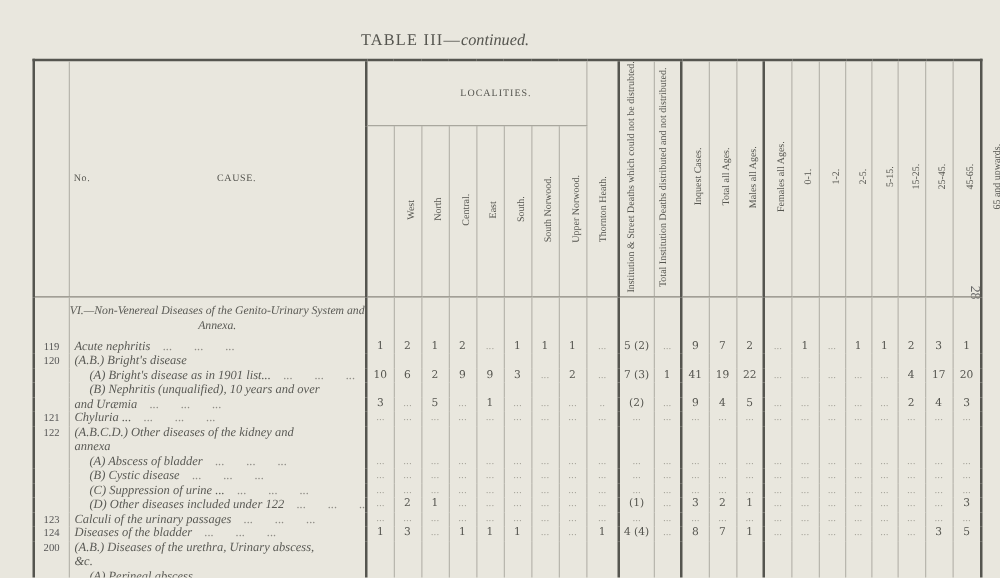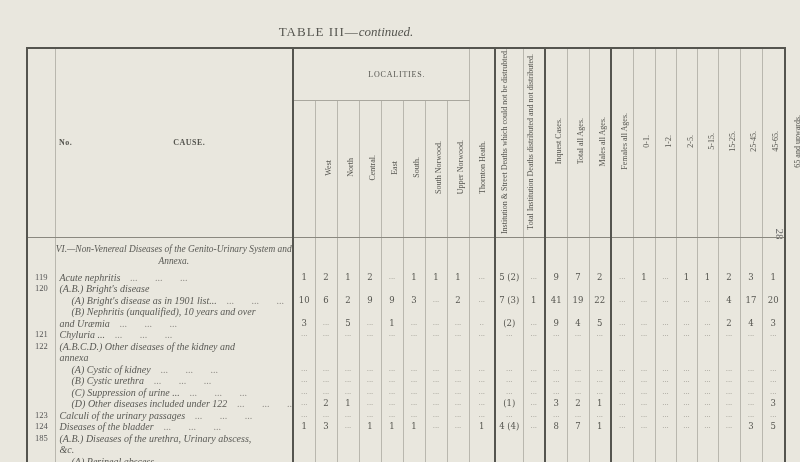--- a/index.html
+++ b/index.html
@@ -4,21 +4,21 @@
 <style>
   html, body { margin:0; padding:0; }
   body {
     width:800px; height:462px; overflow:hidden;
     background:#e9e7de;
     font-family:"Liberation Serif", "DejaVu Serif", serif;
     color:#4a4a46;
     position:relative;
   }
   .title {
-    position:absolute; left:0; width:692px; top:24px;
+    position:absolute; left:10px; width:692px; top:24px;
     text-align:center; font-size:13px; letter-spacing:1px; color:#55554f;
   }
   .title i { font-style:italic; letter-spacing:0; }
   .pagenum {
     position:absolute; left:774px; top:228px; font-size:11px; color:#666;
     transform:rotate(90deg);
   }
   .table-wrap {
     position:absolute; left:26px; top:47px; width:742px; height:400px;
   }
@@ -28,21 +28,21 @@
   }
   th, td { padding:0; border-left:1px solid #b9b7ae; text-align:center; vertical-align:middle; }
   thead tr.top th { border-top:2px solid #55554f; }
   th { font-weight:normal; color:#55554f;padding-left:31px; }
   th.hdr-vert { height:97px; border-top:1px solid #a9a79e; border-bottom:1px solid #8a887f; }
   th.hdr-vert span {
     display:inline-block; writing-mode:vertical-rl; transform:rotate(180deg);
     font-size:8px; line-height:8.5px; text-align:left; white-space:nowrap;
   }
   th.loc { height:36px; font-size:8px; letter-spacing:0.8px; border-bottom:1px solid #a9a79e; }
-  th.big { border-bottom:1px solid #8a887f; font-size:8px; letter-spacing:0.5px;font-weight:bold; }
+  th.big { border-bottom:1px solid #8a887f; font-size:8px; letter-spacing:0.5px; }
   .thick-l { border-left:2px solid #55554f !important; }
   .outer-l { border-left:2px solid #55554f !important; }
   .outer-r { border-right:2px solid #55554f !important; }
   td.no { font-size:8.5px; color:#555; }
   td.cause { text-align:left; padding-left:4px; font-size:10px; color:#5a5a55; white-space:nowrap; overflow:hidden;font-style:italic; }
   td.cause.ind { padding-left:16px; }
   td.cause.ind2 { }
   td.cause .dots { color:#8f8d86; }
   td.num { font-family:"DejaVu Serif", serif; font-size:8.5px; color:#55554f; }
   td.num.e { color:#9a988f; font-size:7px; }
@@ -345,21 +345,21 @@
           <td class="num"></td>
           <td class="num"></td>
           <td class="num"></td>
           <td class="num"></td>
           <td class="num"></td>
           <td class="num"></td>
           <td class="num outer-r"></td>
         </tr>
         <tr>
           <td class="no outer-l"></td>
-          <td class="cause ind"><span>(A) Cystic of kidney</span><span class="dots">&nbsp;&nbsp;&nbsp; ...&nbsp;&nbsp;&nbsp;&nbsp;&nbsp;&nbsp; ...&nbsp;&nbsp;&nbsp;&nbsp;&nbsp;&nbsp; ...</span></td>
+          <td class="cause ind"><span>(A) Abscess of bladder</span><span class="dots">&nbsp;&nbsp;&nbsp; ...&nbsp;&nbsp;&nbsp;&nbsp;&nbsp;&nbsp; ...&nbsp;&nbsp;&nbsp;&nbsp;&nbsp;&nbsp; ...</span></td>
           <td class="num e thick-l">...</td>
           <td class="num e">...</td>
           <td class="num e">...</td>
           <td class="num e">...</td>
           <td class="num e">...</td>
           <td class="num e">...</td>
           <td class="num e">...</td>
           <td class="num e">...</td>
           <td class="num e">...</td>
           <td class="num e thick-l">...</td>
@@ -371,21 +371,21 @@
           <td class="num e">...</td>
           <td class="num e">...</td>
           <td class="num e">...</td>
           <td class="num e">...</td>
           <td class="num e">...</td>
           <td class="num e">...</td>
           <td class="num e outer-r">...</td>
         </tr>
         <tr>
           <td class="no outer-l"></td>
-          <td class="cause ind"><span>(B) Cystic urethra</span><span class="dots">&nbsp;&nbsp;&nbsp; ...&nbsp;&nbsp;&nbsp;&nbsp;&nbsp;&nbsp; ...&nbsp;&nbsp;&nbsp;&nbsp;&nbsp;&nbsp; ...</span></td>
+          <td class="cause ind"><span>(B) Cystic disease</span><span class="dots">&nbsp;&nbsp;&nbsp; ...&nbsp;&nbsp;&nbsp;&nbsp;&nbsp;&nbsp; ...&nbsp;&nbsp;&nbsp;&nbsp;&nbsp;&nbsp; ...</span></td>
           <td class="num e thick-l">...</td>
           <td class="num e">...</td>
           <td class="num e">...</td>
           <td class="num e">...</td>
           <td class="num e">...</td>
           <td class="num e">...</td>
           <td class="num e">...</td>
           <td class="num e">...</td>
           <td class="num e">...</td>
           <td class="num e thick-l">...</td>
@@ -500,21 +500,21 @@
           <td class="num e thick-l">...</td>
           <td class="num e">...</td>
           <td class="num e">...</td>
           <td class="num e">...</td>
           <td class="num e">...</td>
           <td class="num e">...</td>
           <td class="num">3</td>
           <td class="num outer-r">5</td>
         </tr>
         <tr>
-          <td class="no outer-l">185</td>
+          <td class="no outer-l">200</td>
           <td class="cause"><span>(A.B.) Diseases of the urethra, Urinary abscess,</span></td>
           <td class="num thick-l"></td>
           <td class="num"></td>
           <td class="num"></td>
           <td class="num"></td>
           <td class="num"></td>
           <td class="num"></td>
           <td class="num"></td>
           <td class="num"></td>
           <td class="num"></td>

